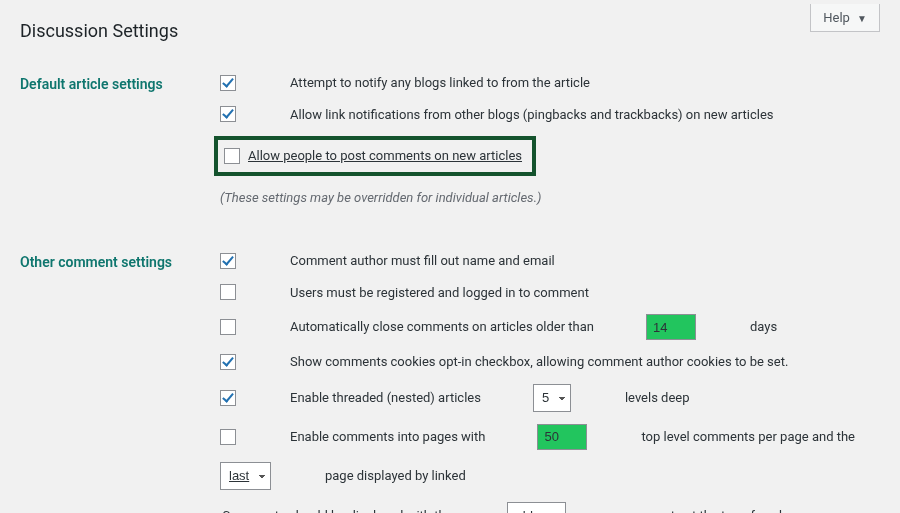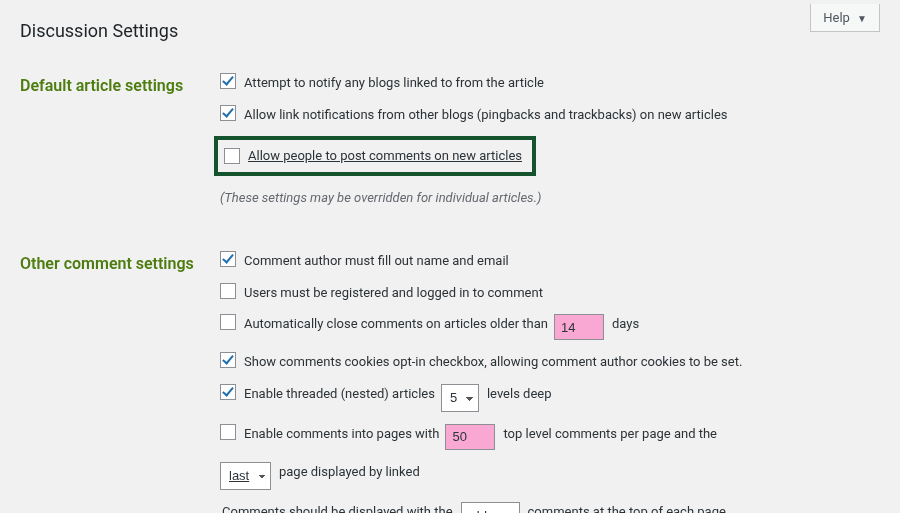--- a/index.html
+++ b/index.html
@@ -44,35 +44,36 @@
     border-collapse: collapse;
     margin-left: 20px;
     margin-top: 10px;
   }
   table.form-table th {
     text-align: left;
     vertical-align: top;
     font-weight: 600;
     width: 200px;
     padding: 15px 10px 20px 0;
-    color: #4d7c0f;
-    font-size: 16px;
+    color: #0f766e;
+    font-size: 14px;
   }
   table.form-table td {
     vertical-align: top;
     padding: 12px 10px 20px 0;
   }
   .field-row {
     margin: 0 0 12px 0;
     display: flex;
-    align-items: flex-start;
+    align-items: center;
     flex-wrap: wrap;
     color: #2c3338;
     font-size: 13px;
     line-height: 1.5;
+    gap: 46px;
   }
   .field-row.note {
     font-style: italic;
     color: #646970;
     margin-top: 6px;
   }
   input[type="checkbox"] {
     appearance: none;
     -webkit-appearance: none;
     width: 16px;
@@ -92,21 +93,21 @@
     width: 4px;
     height: 9px;
     border: solid #2271b1;
     border-width: 0 2px 2px 0;
     transform: rotate(40deg);
   }
   input.small-text {
     width: 50px;
     height: 26px;
     border: 1px solid #8c8f94;
-    background: #f9a8d4;
+    background: #22c55e;
     padding: 0 6px;
     margin: 0 6px;
     font-size: 13px;
     color: #2c3338;
   }
   select {
     height: 28px;
     border: 1px solid #8c8f94;
     background: #fff;
     padding: 0 20px 0 8px;

